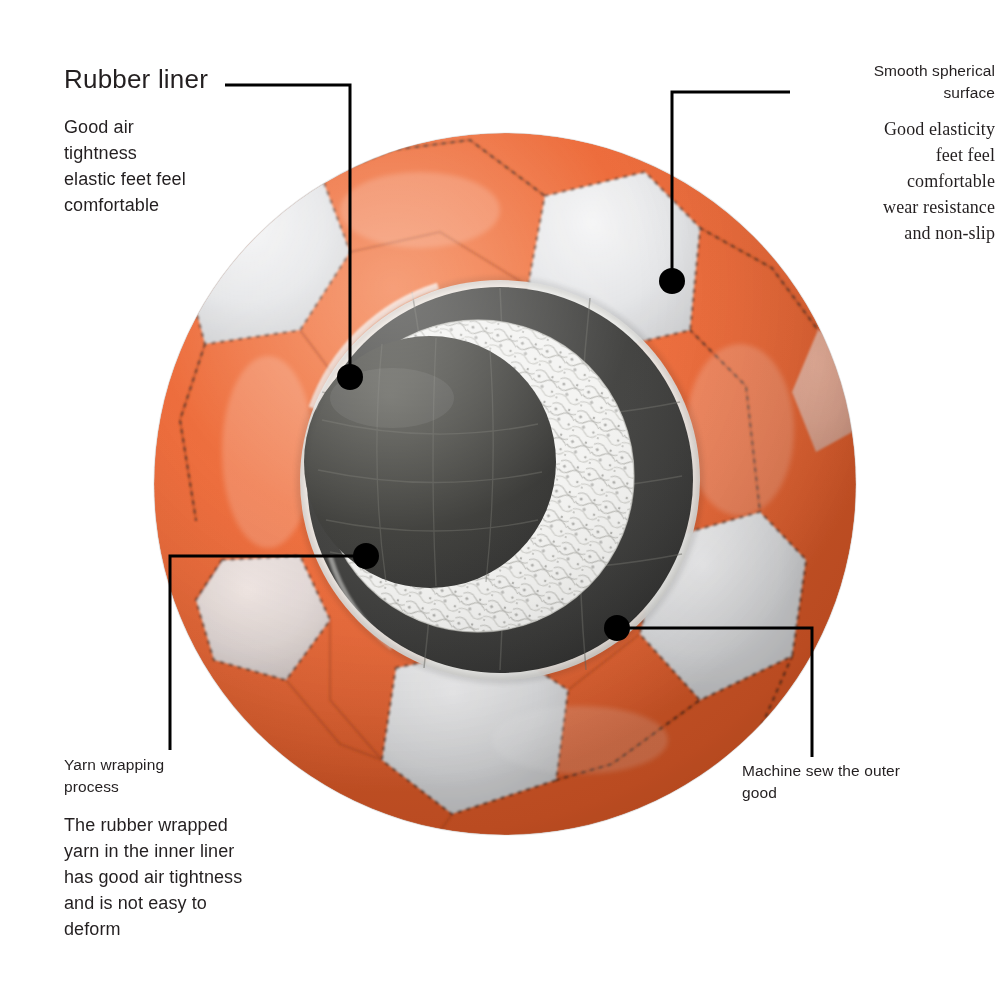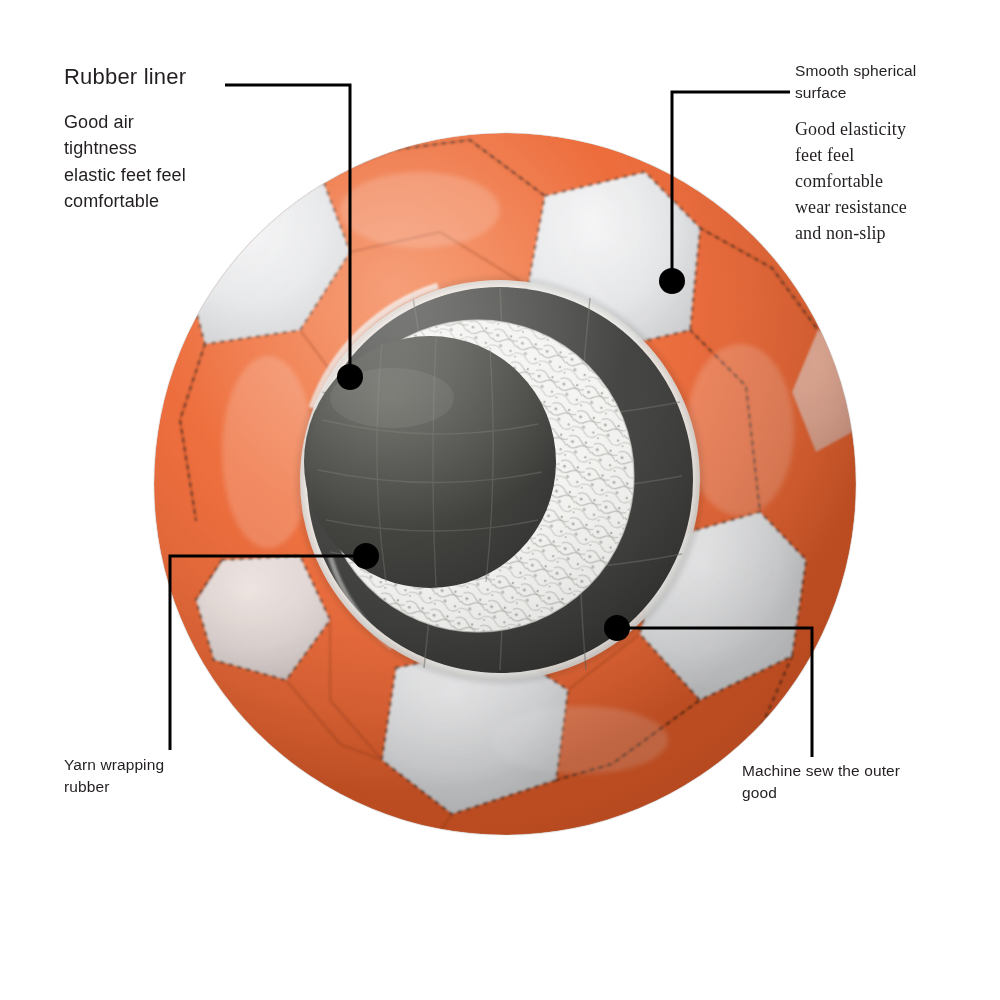--- a/index.html
+++ b/index.html
@@ -18,30 +18,30 @@
   .callout{position:absolute;}
   .callout .c-title{
     font-size:15.5px;line-height:1.42;color:#231f20;white-space:pre-line;
     letter-spacing:.1px;
   }
   .callout .c-body{
     font-size:18px;line-height:1.45;color:#231f20;white-space:pre-line;
     letter-spacing:.1px;
   }
   .callout.heading .c-title{
-    font-size:22px;line-height:1.2;letter-spacing:.2px;font-weight:400;
+    font-size:26px;line-height:1.2;letter-spacing:.2px;font-weight:400;
   }
   .callout.big .c-body{
     font-size:22px;line-height:1.32;letter-spacing:.1px;
   }
 
   #callout-rubber-liner{left:64px;top:64px;width:250px;}
   #callout-rubber-liner .c-body{margin-top:19px;}
 
-  #callout-smooth-surface{left:795px;top:60px;width:200px;}
+  #callout-smooth-surface{left:795px;top:60px;width:200px;text-align:right;}
   #callout-smooth-surface .c-body{margin-top:12px;font-family:Liberation Serif, serif;}
 
   #callout-yarn-wrapping{left:64px;top:754px;width:260px;}
   #callout-yarn-wrapping .c-body{margin-top:14px;}
 
   #callout-machine-sew{left:742px;top:760px;width:250px;}
   #callout-machine-sew .c-body{margin-top:6px;}
 
   .leader-layer{position:absolute;left:0;top:0;width:1000px;height:1000px;pointer-events:none;}
 </style>
@@ -250,21 +250,26 @@
 surface</div>
     <div class="c-body">Good elasticity
 feet feel
 comfortable
 wear resistance
  and non-slip</div>
   </div>
 
   <div class="callout" id="callout-yarn-wrapping">
     <div class="c-title">Yarn wrapping
-rubber</div>
+process</div>
+    <div class="c-body">The rubber wrapped
+yarn in the inner liner
+has good air tightness
+and is not easy to
+deform</div>
   </div>
 
   <div class="callout big" id="callout-machine-sew">
     <div class="c-title">Machine sew the outer
  good</div>
   </div>
 
 </div>
 
 </body></html>

